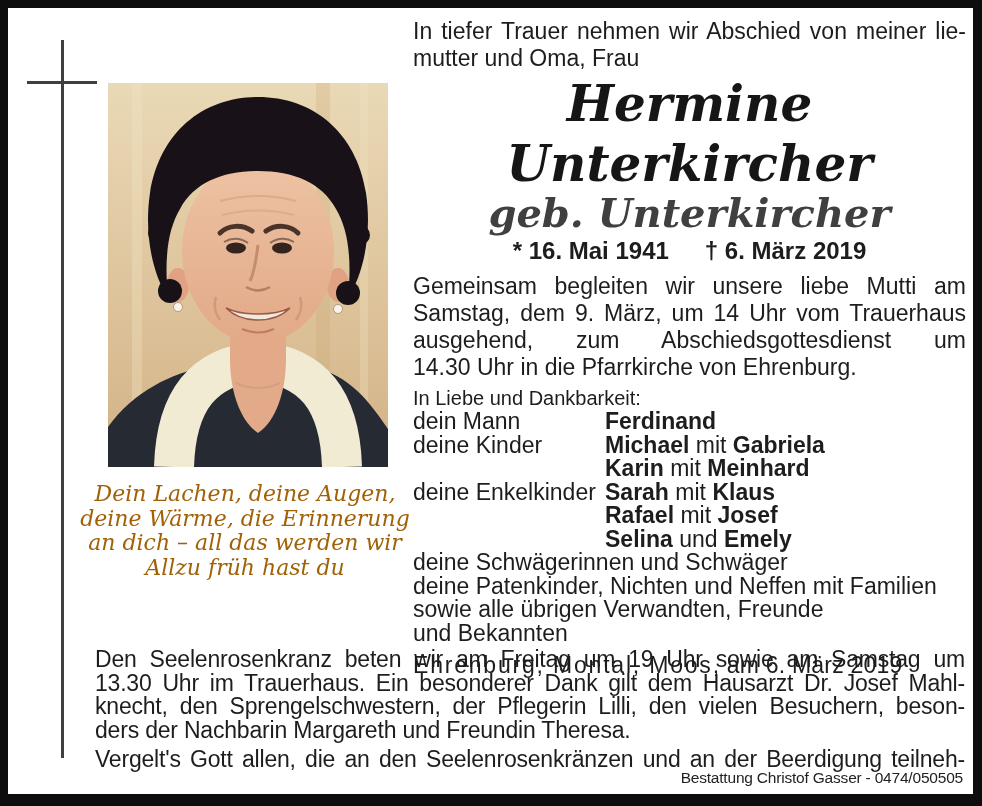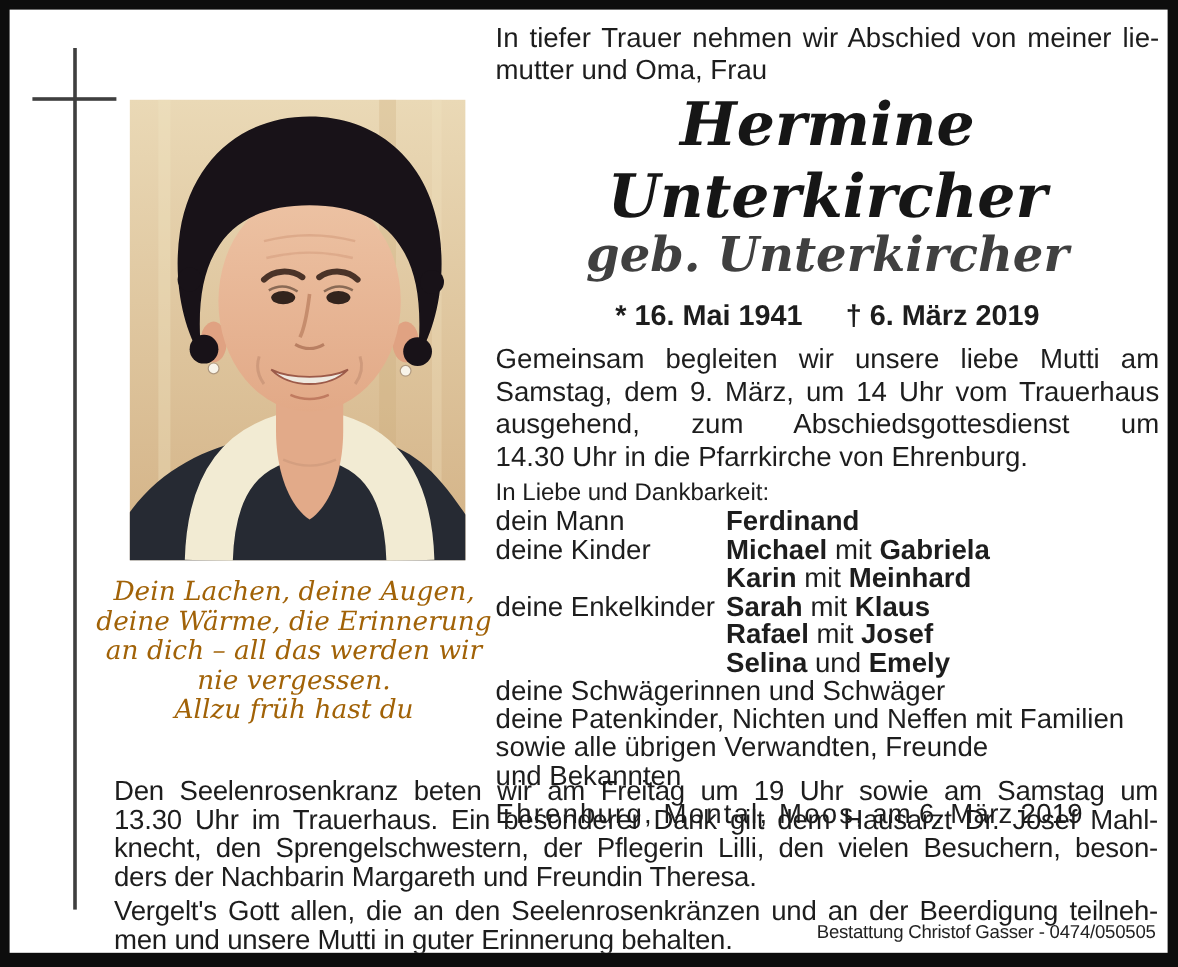--- a/index.html
+++ b/index.html
@@ -32,21 +32,21 @@
   .intro{margin-top:10px;}
   .name{
     margin-top:2px;text-align:center;
     font-family:"DejaVu Serif",serif;font-style:italic;font-weight:bold;
     font-size:50px;line-height:60px;color:#161616;
   }
   .maiden{
     text-align:center;font-family:"DejaVu Serif",serif;font-style:italic;font-weight:bold;
     font-size:40px;line-height:38px;color:#404040;
   }
-  .dates{margin-top:18px;text-align:center;font-weight:bold;font-size:24px;line-height:27px;}
+  .dates{margin-top:5px;text-align:center;font-weight:bold;font-size:24px;line-height:27px;}
   .dates .death{margin-left:36px;}
   .ceremony{margin-top:9px;}
   .fam-head{margin-top:5px;font-size:20px;line-height:24px;}
   .frow{display:flex;font-size:23px;line-height:23.5px;}
   .flabel{flex:0 0 192px;}
   .fnames b{font-weight:bold;}
   .relatives div{font-size:23px;line-height:23.5px;}
   .place{margin-top:7px;font-size:23px;line-height:27px;}
   .place .cities{letter-spacing:1.8px;}
   .place .rest{letter-spacing:0.2px;margin-left:6px;}
@@ -124,21 +124,20 @@
     <path d="M192,214 Q196,226 188,237" fill="none" stroke="#cf9a7c" stroke-width="2.5"></path>
 
     <path d="M118,225 C134,241 166,241 182,225 C166,233 134,233 118,225 Z" fill="#efe9e0" stroke="#9c5a49" stroke-width="1.5"></path>
     <path d="M134,246 Q150,253 166,246" fill="none" stroke="#c07b60" stroke-width="2"></path>
   </svg>
 
   <div class="poem">
     <div>Dein Lachen, deine Augen,</div>
     <div>deine Wärme, die Erinnerung</div>
     <div>an dich – all das werden wir</div>
-    <div>nie vergessen.</div>
     <div>Allzu früh hast du</div>
   </div>
 
   <div class="rcol">
 
     <div class="intro">
       <div class="txt jl">In tiefer Trauer nehmen wir Abschied von meiner lie-</div>
       <div class="txt">mutter und Oma, Frau</div>
     </div>
 
@@ -200,19 +199,18 @@
 
   <div class="bottom">
     <div>
       <div class="txt jl">Den Seelenrosenkranz beten wir am Freitag um 19 Uhr sowie am Samstag um</div>
       <div class="txt jl">13.30 Uhr im Trauerhaus. Ein besonderer Dank gilt dem Hausarzt Dr. Josef Mahl-</div>
       <div class="txt jl">knecht, den Sprengelschwestern, der Pflegerin Lilli, den vielen Besuchern, beson-</div>
       <div class="txt">ders der Nachbarin Margareth und Freundin Theresa.</div>
     </div>
     <div class="thanks">
       <div class="txt jl">Vergelt's Gott allen, die an den Seelenrosenkränzen und an der Beerdigung teilneh-</div>
-      <div class="txt">men und unsere Mutti in guter Erinnerung behalten.</div>
     </div>
   </div>
 
   <div class="credit">Bestattung Christof Gasser - 0474/050505</div>
 
 </div>
 
 </body></html>

